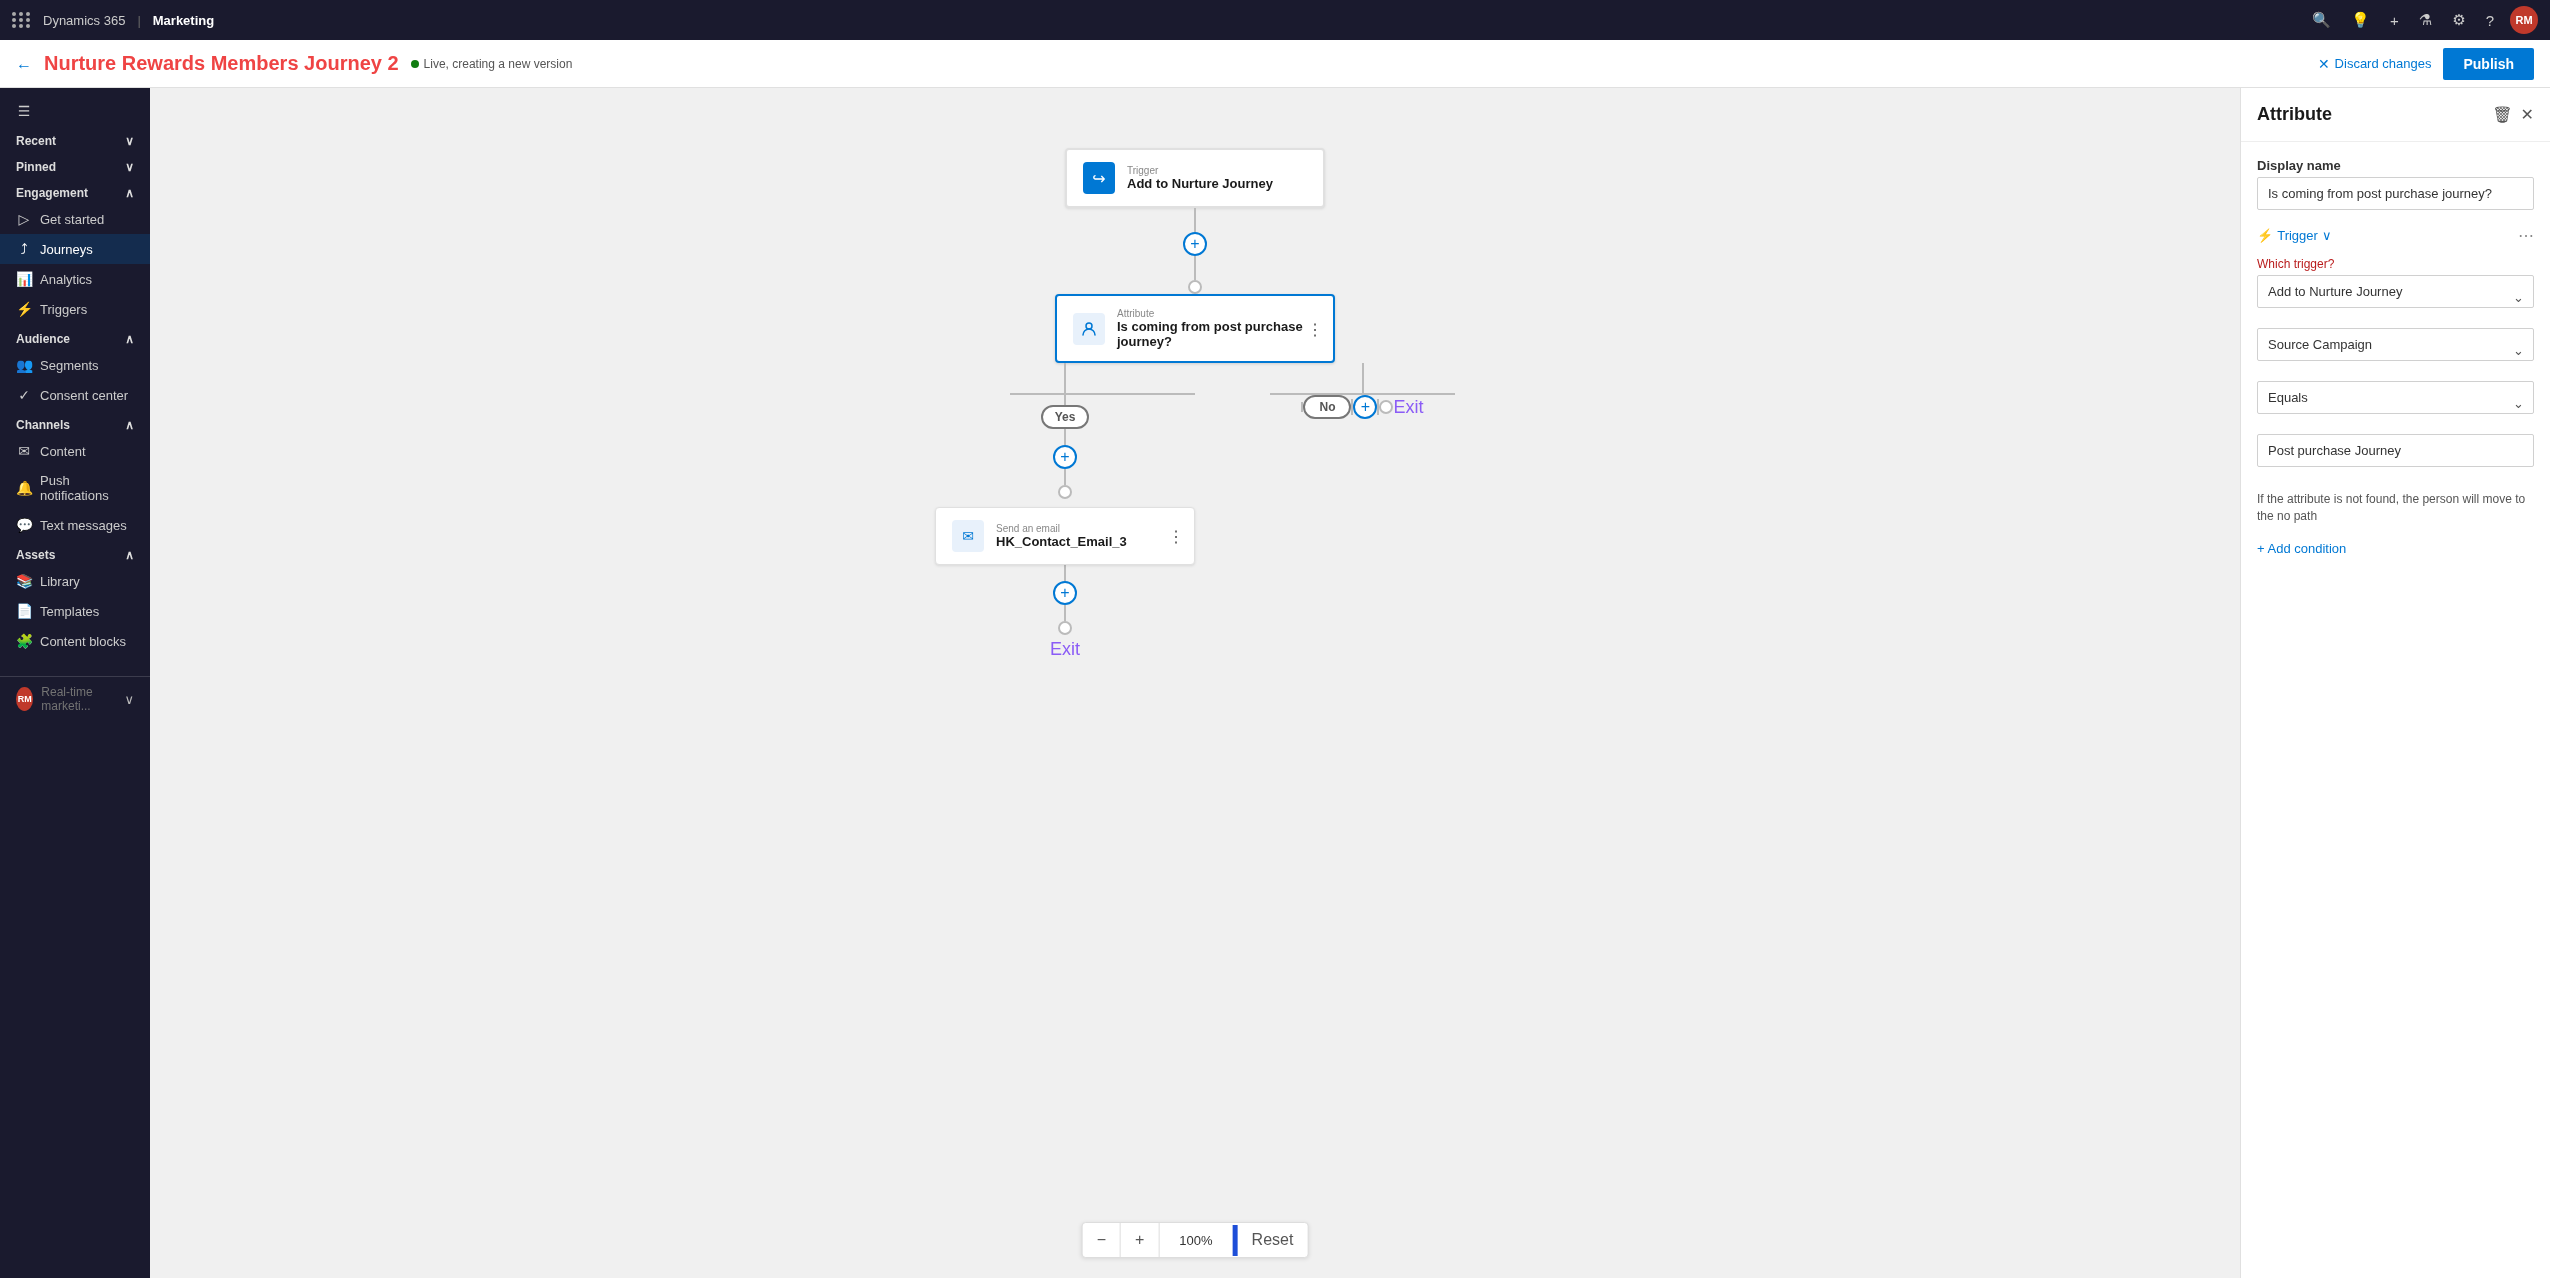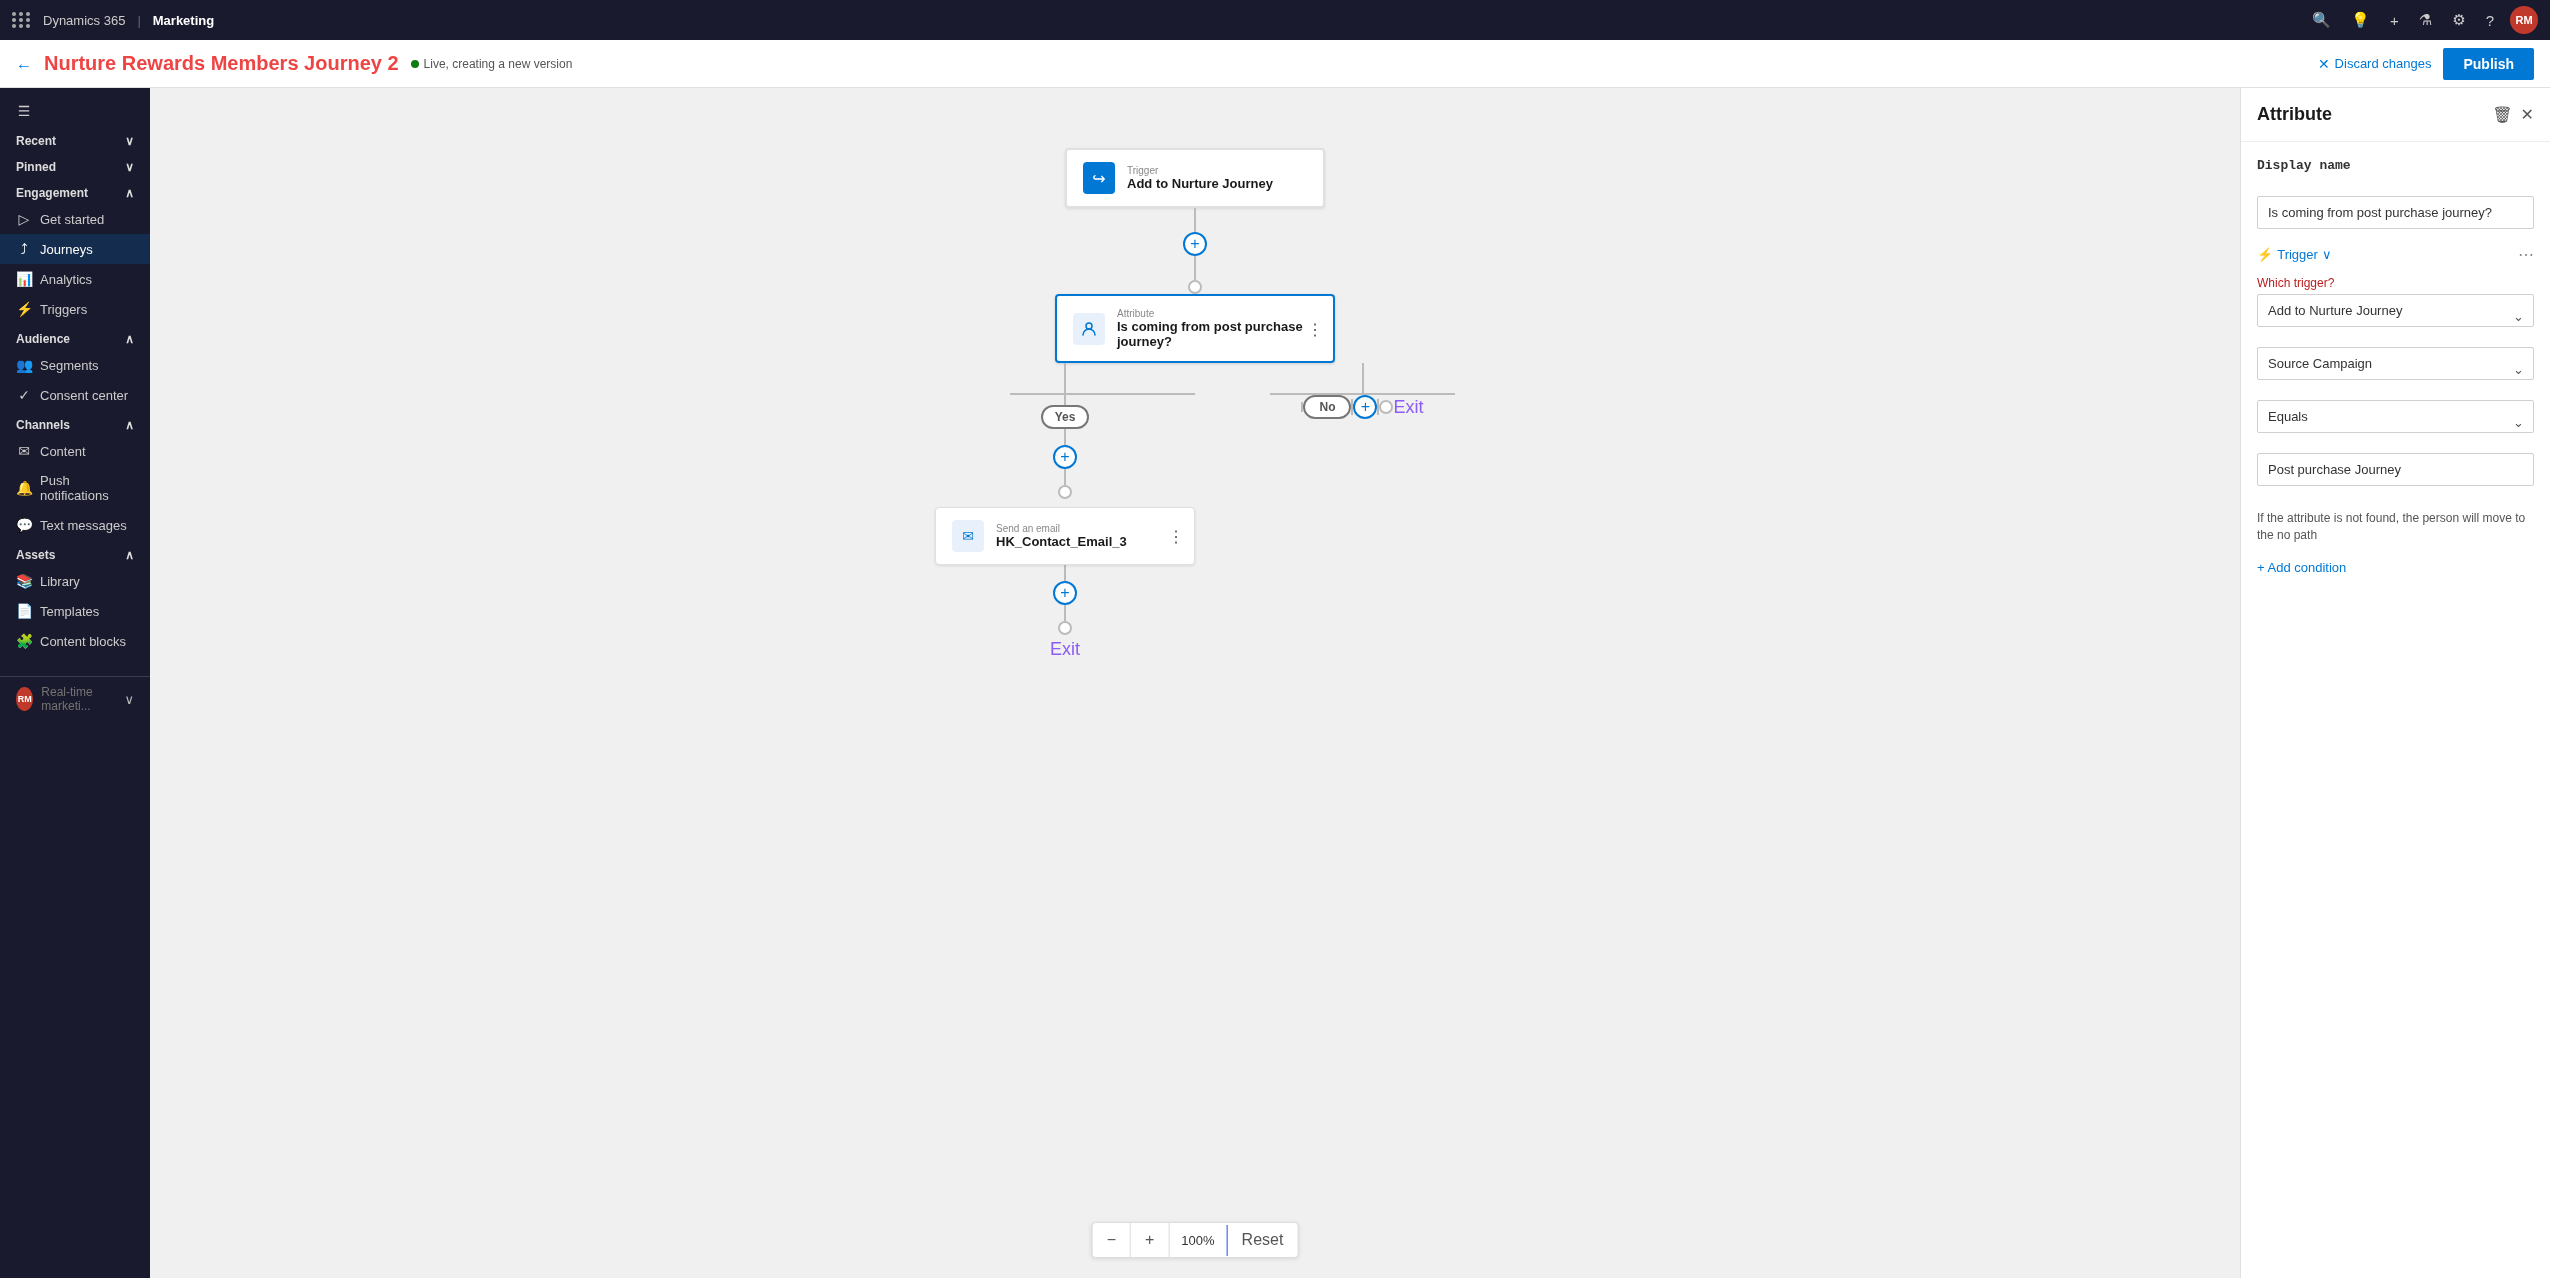--- a/index.html
+++ b/index.html
@@ -149,37 +149,37 @@
       background: white;
       border: 1px solid #ddd;
       border-radius: 4px;
       display: flex;
       align-items: center;
       gap: 0;
       box-shadow: 0 1px 4px rgba(0,0,0,0.1);
     }
     .ctrl-btn { padding: 8px 14px; border: none; background: none; cursor: pointer; color: #555; font-size: 16px; border-right: 1px solid #ddd; }
     .ctrl-btn:last-child { border-right: none; }
-    .ctrl-pct { padding: 8px 12px; font-size: 13px; color: #333; border-right: 1px solid #1d4ed8; }
+    .ctrl-pct { padding: 8px 20px; font-size: 13px; color: #333; border-right: 5px solid #1d4ed8; }
 
     
     .right-panel {
       width: 310px;
       background: white;
       border-left: 1px solid #e0e0e0;
       flex-shrink: 0;
       display: flex;
       flex-direction: column;
       overflow-y: auto;
     }
     .rp-header { display: flex; align-items: center; padding: 16px; border-bottom: 1px solid #eee; }
     .rp-title { font-size: 18px; font-weight: 600; color: #1a1a1a; flex: 1; }
     .rp-icon-btn { background: none; border: none; cursor: pointer; color: #555; font-size: 16px; margin-left: 8px; }
     .rp-body { padding: 16px; flex: 1; }
-    .rp-field-label { font-size: 13px; font-weight: 600; color: #333; margin-bottom: 23px; font-family: Liberation Mono, monospace; }
+    .rp-field-label { font-size: 13px; font-weight: 600; color: #333; margin-bottom: 4px; }
     .rp-input {
       width: 100%;
       border: 1px solid #d0d0d0;
       border-radius: 2px;
       padding: 8px 10px;
       font-size: 13px;
       color: #333;
       margin-bottom: 16px;
       outline: none;
     }

